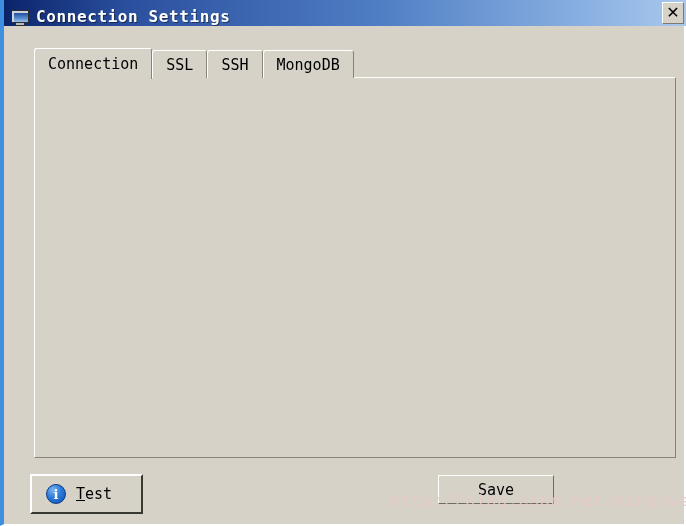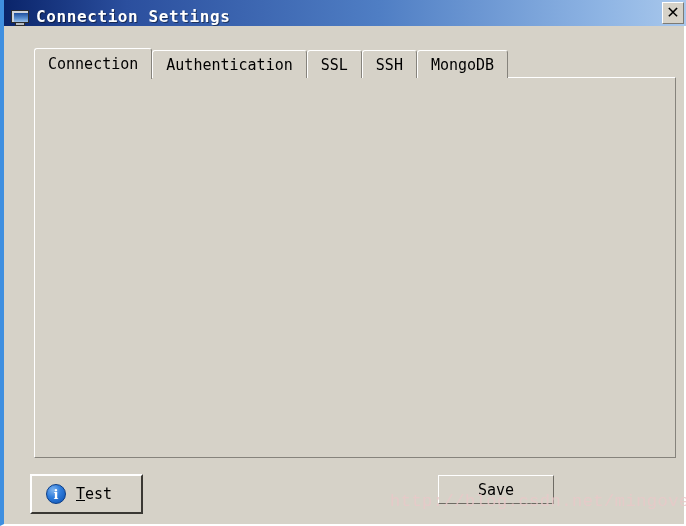--- a/index.html
+++ b/index.html
@@ -338,23 +338,20 @@
     </div>
     <div class="title-text">Connection Settings</div>
     <div class="close-btn">✕</div>
   </div>
 
   <div class="tabstrip">
     <div class="tab selected">
       <span>Connection</span>
     </div>
     <div class="tab">
-      <span>Authentication</span>
-    </div>
-    <div class="tab">
       <span>SSL</span>
     </div>
     <div class="tab">
       <span>SSH</span>
     </div>
     <div class="tab">
       <span>MongoDB</span>
     </div>
   </div>
 

